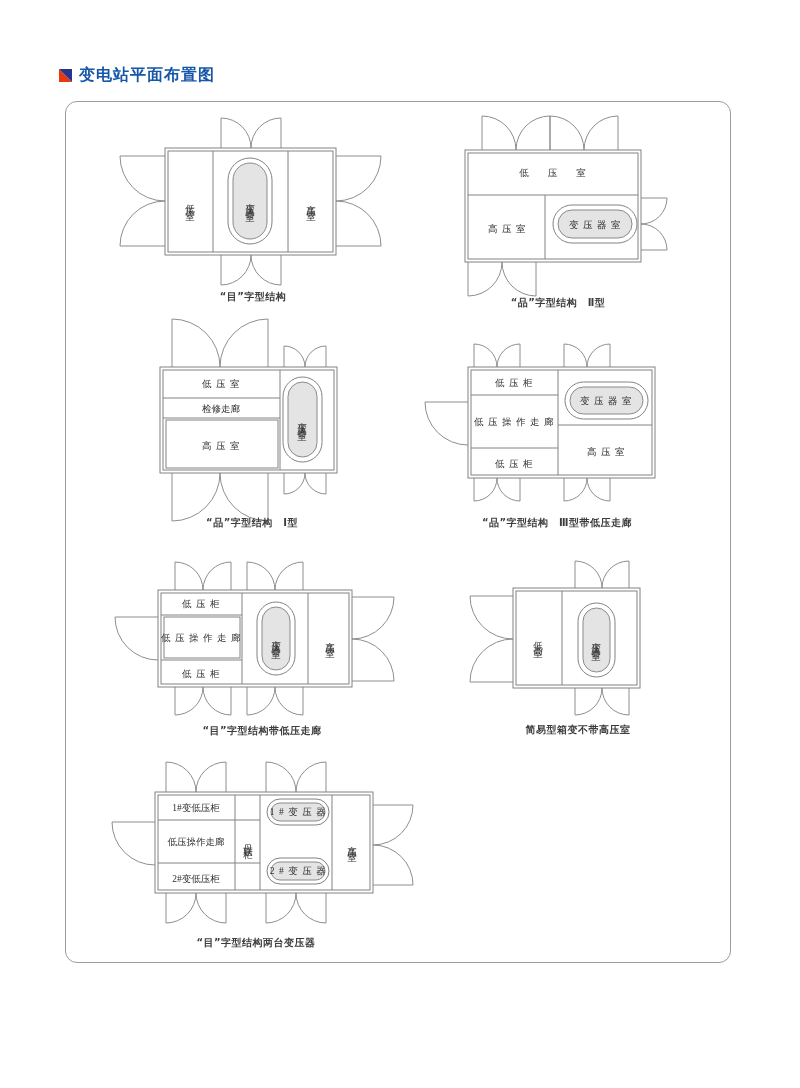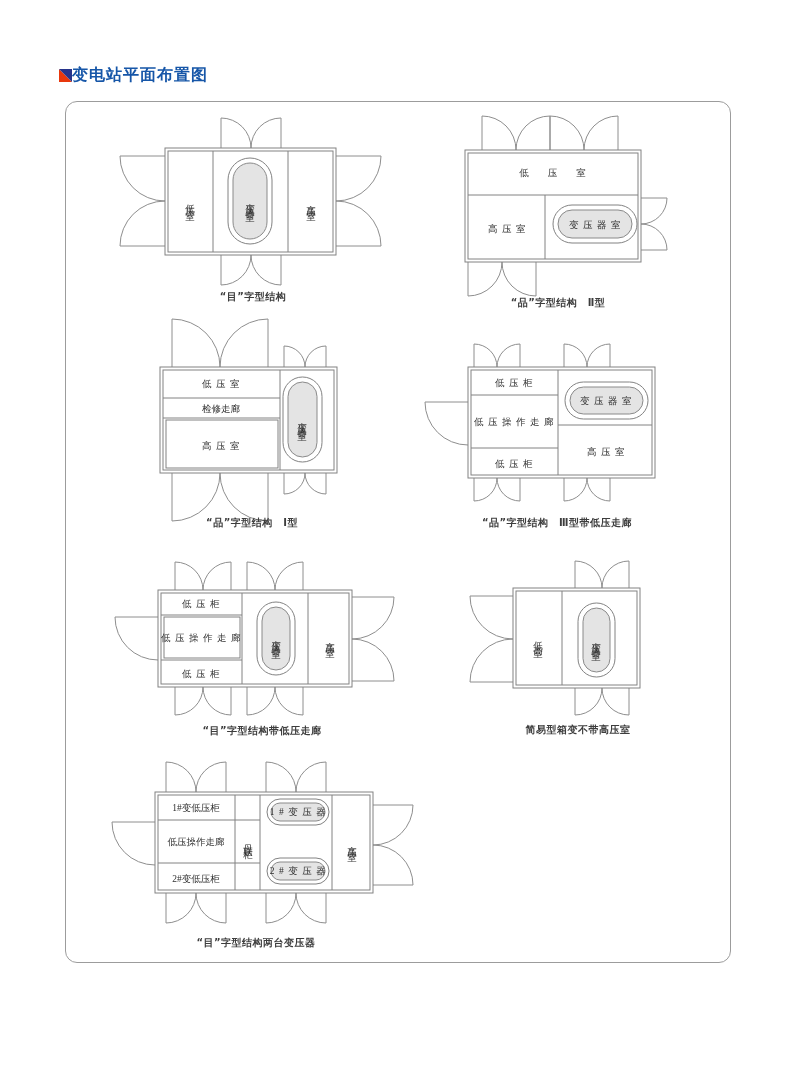--- a/index.html
+++ b/index.html
@@ -1,20 +1,20 @@
 <!DOCTYPE html>
 <html><head>
 <meta charset="utf-8">
 <style>
   html,body { margin:0; padding:0; }
   body {
     width:800px; height:1088px; position:relative; background:#ffffff;
     font-family:"Liberation Sans", sans-serif;
   }
-  .title-row { position:absolute; left:59px; top:65px; display:flex; align-items:center; }
+  .title-row { position:absolute; left:59px; top:65px; display:flex; align-items:center; gap:7px; }
   .title-icon { width:13px; height:13px; display:block; }
   .page-title { margin:0; font-size:16px; font-weight:bold; color:#1656a8; letter-spacing:1px;
     font-family:"Liberation Sans", sans-serif; }
   .board { position:absolute; left:65px; top:101px; width:664px; height:860px;
     border:1px solid #9c9c9c; border-radius:12px; background:#ffffff; }
   svg.scene { position:absolute; left:0; top:0; }
   .wall  { fill:none; stroke:#828282; stroke-width:1; }
   .door  { fill:none; stroke:#8e8e8e; stroke-width:1; }
   .oval-outer { fill:#ffffff; stroke:#828282; stroke-width:1; }
   .oval-fill  { fill:#e4e4e4; stroke:#8a8a8a; stroke-width:1; }

